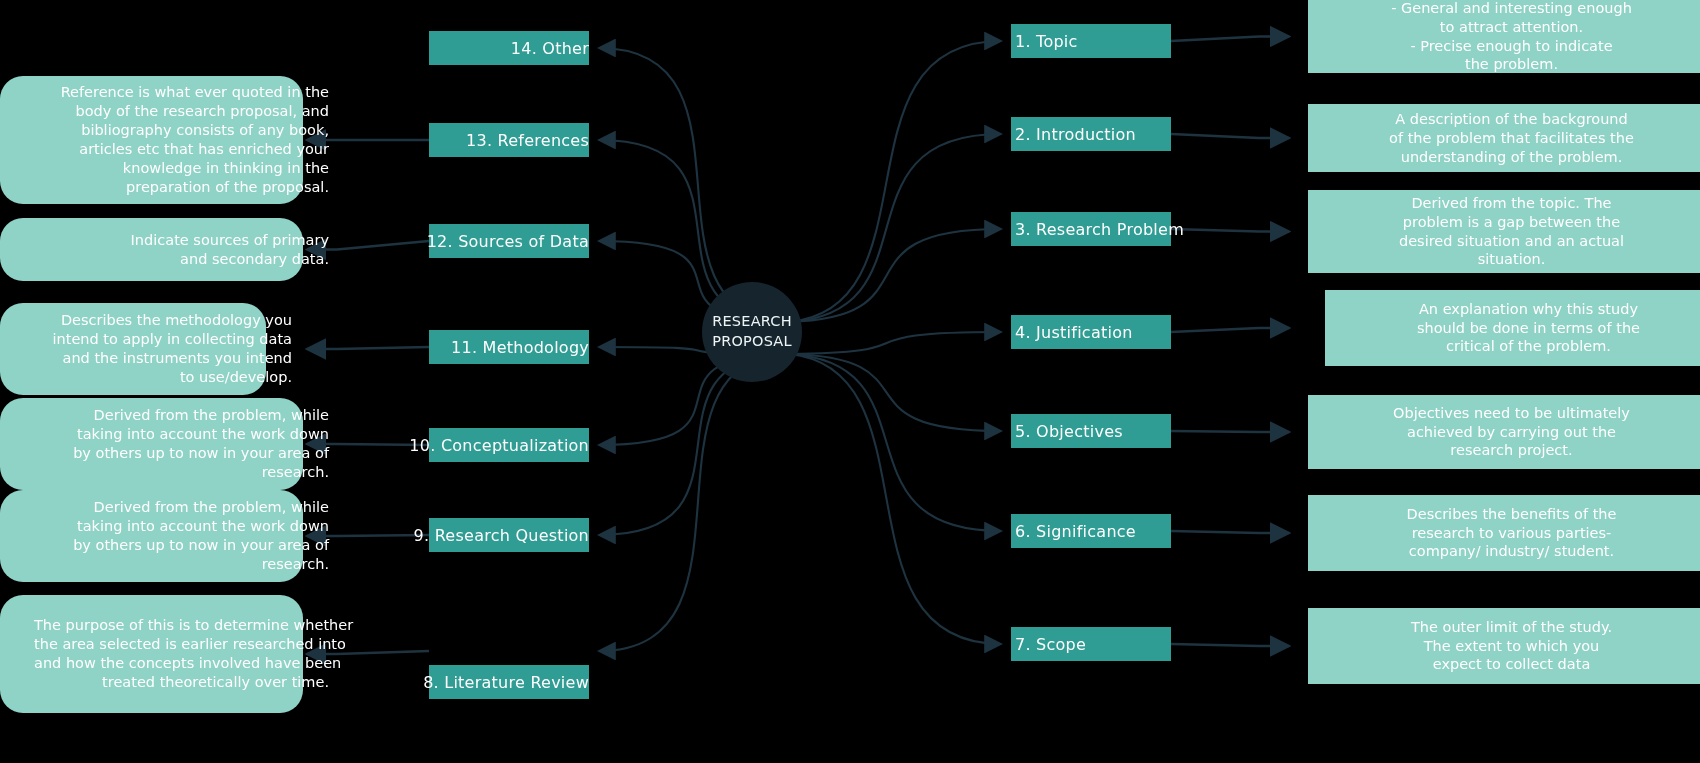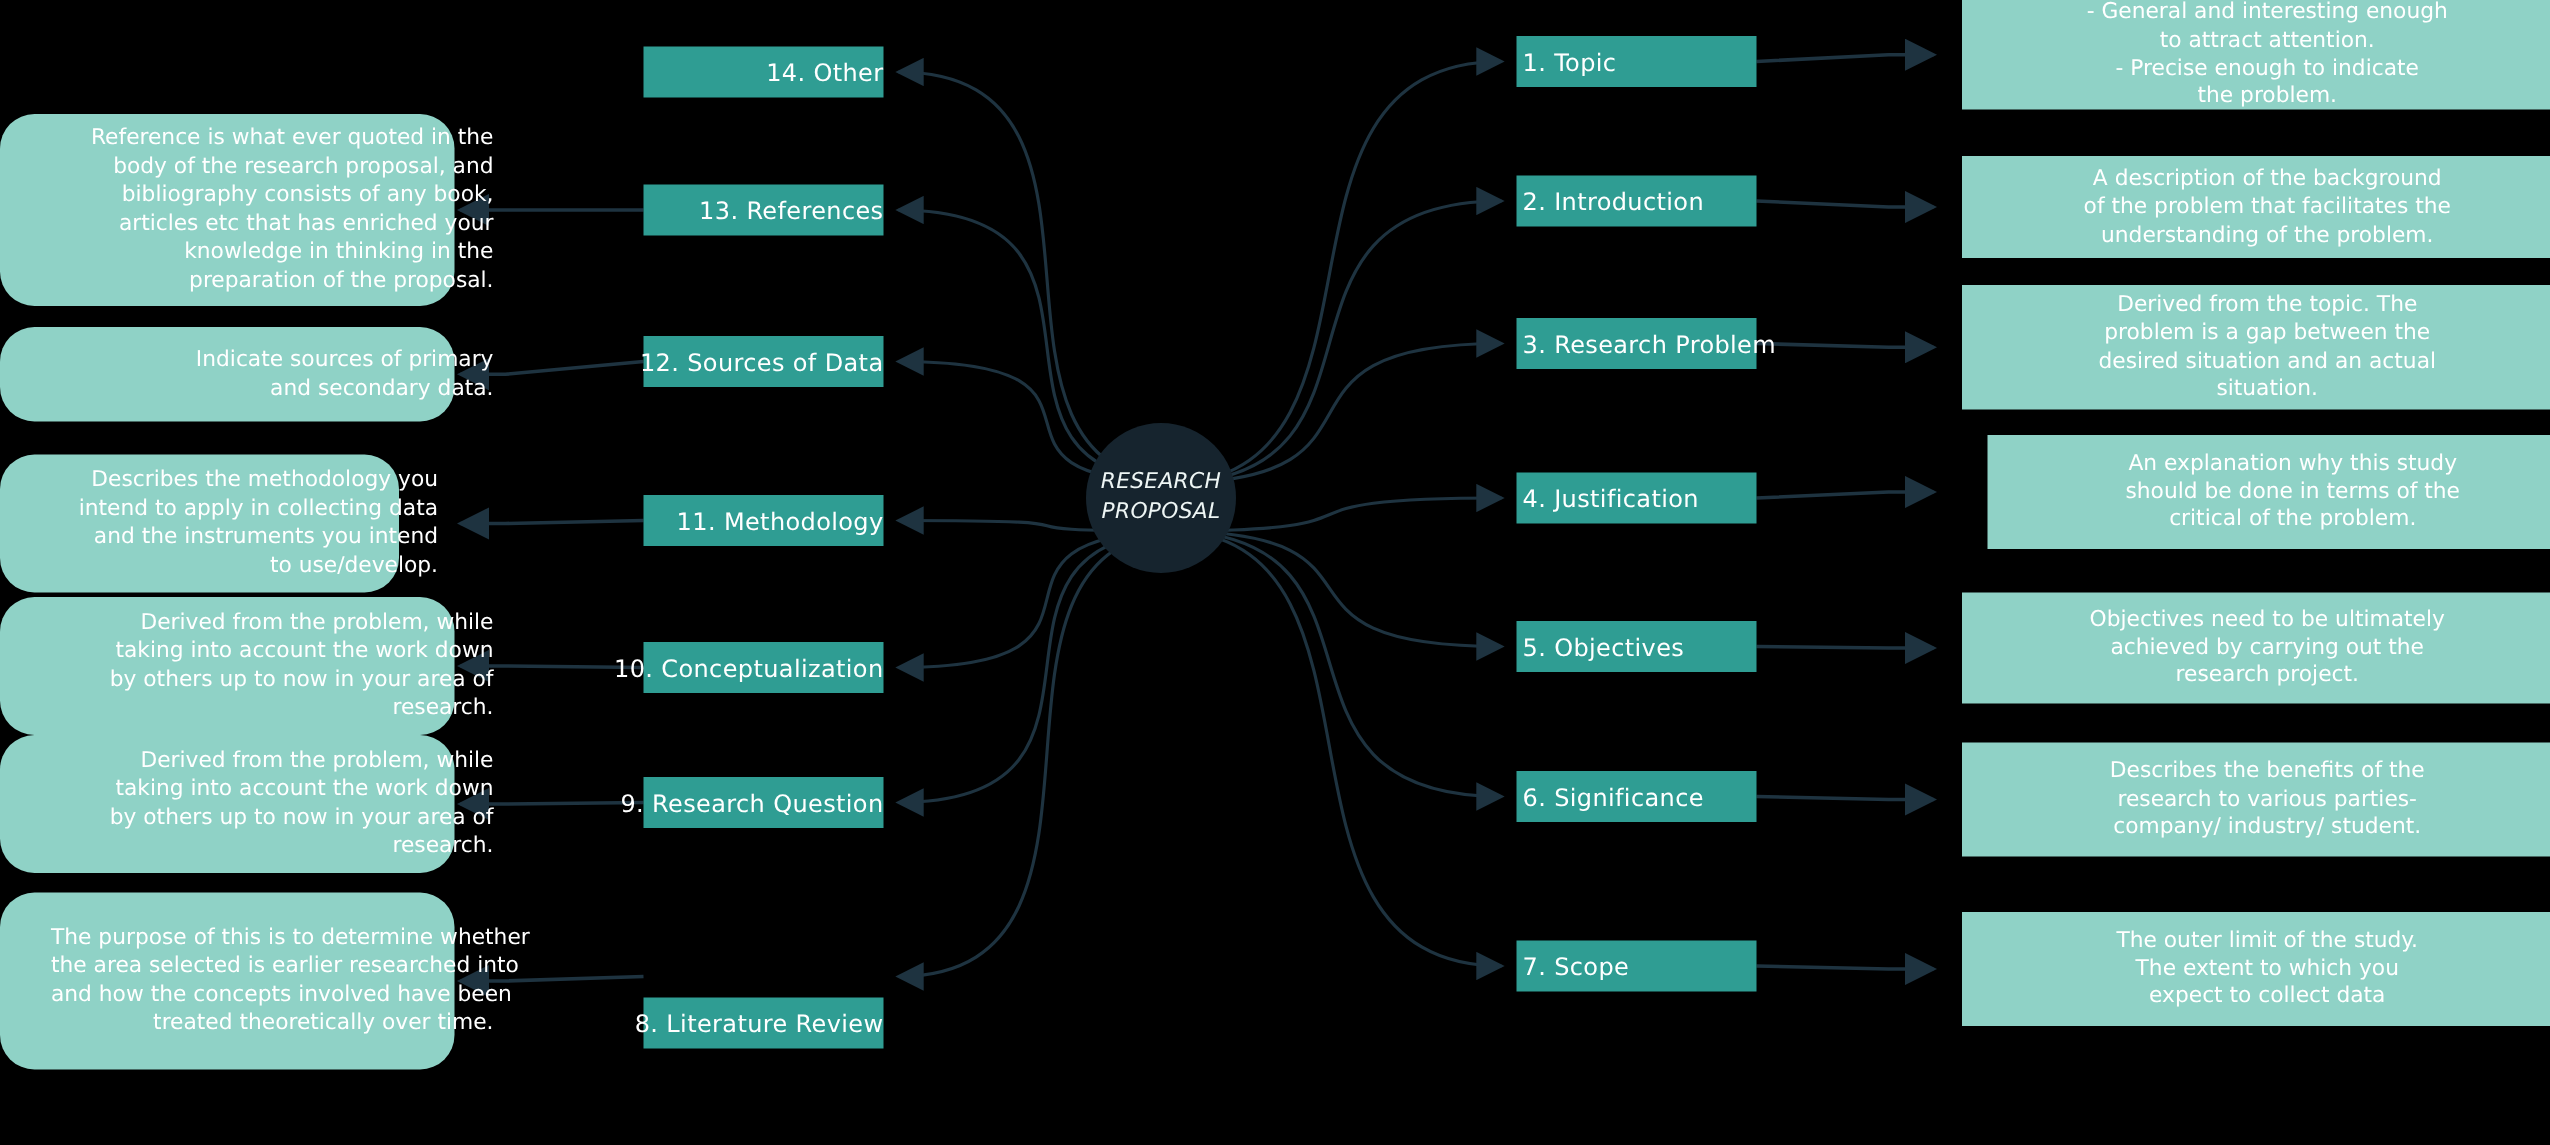--- a/index.html
+++ b/index.html
@@ -82,21 +82,21 @@
         <path d="M1171,644 L1259,646 L1289,646" marker-end="url(#arrR)"></path>
         <path d="M429,140 L337,140 L307,140" marker-end="url(#arrL)"></path>
         <path d="M429,241 L337,249.5 L307,249.5" marker-end="url(#arrL)"></path>
         <path d="M429,347 L337,349 L307,349" marker-end="url(#arrL)"></path>
         <path d="M429,445 L337,444 L307,444" marker-end="url(#arrL)"></path>
         <path d="M429,535 L337,536 L307,536" marker-end="url(#arrL)"></path>
         <path d="M429,651 L337,654 L307,654" marker-end="url(#arrL)"></path>
       </g>
   </svg>
 
-  <div class="hub" id="hub" style="left: 724px; top: 282px; width: 100px; height: 100px; font-style: italic;">
+  <div class="hub" id="hub" style="left: 702px; top: 282px; width: 100px; height: 100px;">
     <div>
       <div>RESEARCH</div>
       <div>PROPOSAL</div>
     </div>
   </div>
 
   <div id="chips-right">
       <div class="chip right" style="left: 1011px; top: 24px; width: 160px; height: 34px;">
         <span>1. Topic</span>
       </div>

